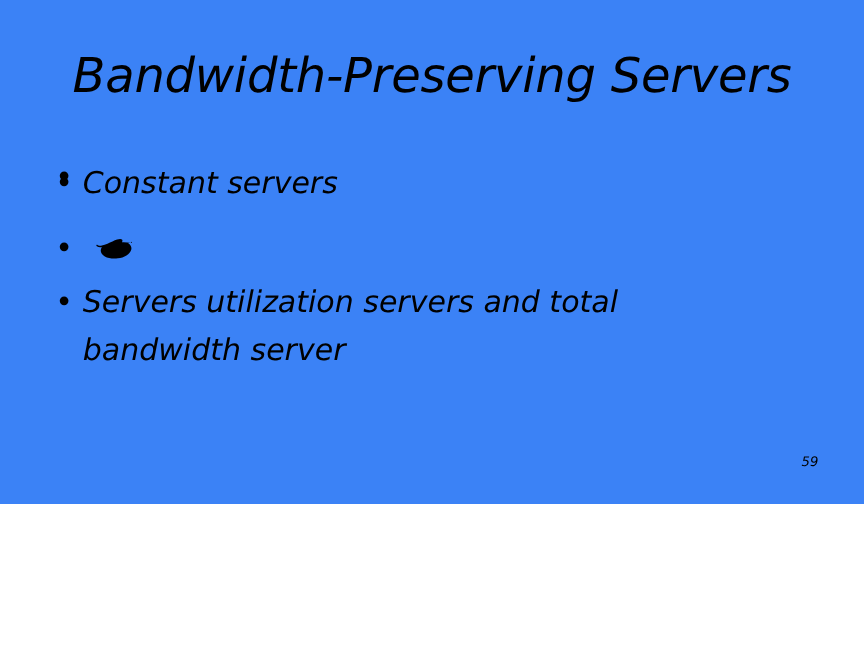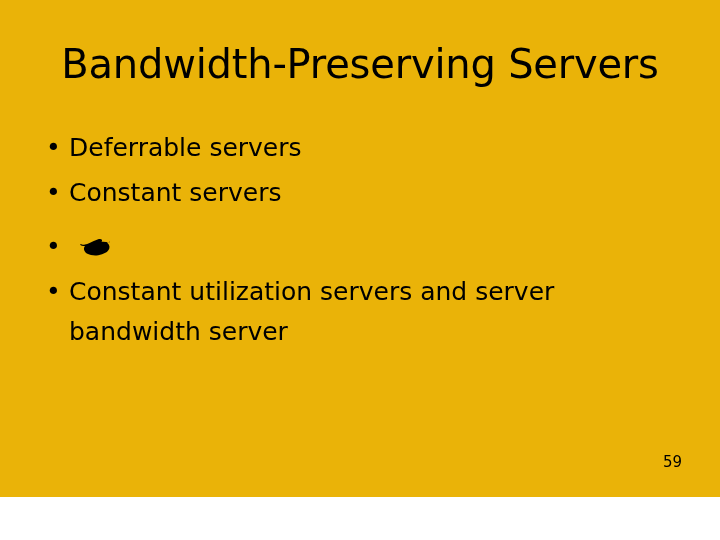--- a/index.html
+++ b/index.html
@@ -13,23 +13,24 @@
     height: 540px;
     overflow: hidden;
     font-family: "DejaVu Sans", "Liberation Sans", sans-serif;
     color: #000000;
     -webkit-font-smoothing: antialiased;
   }
 
   .slide {
     position: relative;
     width: 720px;
-    height: 497px;
-    background: #eab308;
+    height: 420px;
+    background: #3b82f6;
     box-sizing: border-box;
+    font-style: italic;
   }
 
   
   .slide-title {
     position: absolute;
     left: 40px;
     top: 40px;
     width: 640px;
     text-align: center;
     font-size: 40px;
@@ -96,55 +97,54 @@
     display: block;
     width: 32px;
     height: 22px;
   }
 
   
   .page-number {
     position: absolute;
     right: 38px;
     bottom: 26px;
-    font-size: 15px;
+    font-size: 11px;
     line-height: 18px;
     color: #000000;
     text-align: right;
   }
 </style>
 </head>
 <body>
 
 <div class="slide">
 
   <div class="slide-title">Bandwidth-Preserving Servers</div>
 
   <ul class="body-list">
 
     <li class="bullet-item">
       <span class="bullet-marker">•</span>
-      <span class="bullet-text">Deferrable servers</span>
     </li>
 
     <li class="bullet-item gap-small">
       <span class="bullet-marker">•</span>
       <span class="bullet-text">Constant servers</span>
     </li>
 
     <li class="bullet-item gap-before">
       <span class="bullet-marker">•</span>
       <span class="hand-icon"><svg viewBox="0 0 64 44" xmlns="http://www.w3.org/2000/svg">
           <path fill="#000000" d="M60.5 14.8c-5.6-1.1-11.0-1.3-15.4-1.1 1.0-1.4 1.3-2.9 0.6-4.0-1.1-1.8-4.2-2.0-8.6-0.6-4.6 1.5-10.3 4.6-16.0 7.0-3.2 1.4-6.3 2.5-9.2 3.0-1.5 0.3-2.9 0.4-4.1 0.3-1.5-0.1-2.6-0.5-3.3-1.0-0.8-0.5-1.5-0.3-1.8 0.3-0.3 0.6 0.0 1.3 0.8 1.8 1.3 0.9 3.2 1.4 5.4 1.5 1.0 0.0 2.0 0.0 3.0-0.1-1.3 1.6-2.0 3.5-2.0 5.6 0 5.9 5.5 10.7 14.0 12.6 4.4 1.0 9.5 1.2 14.6 0.5 5.2-0.7 10.2-2.4 14.3-4.9 4.2-2.6 7.0-5.9 7.9-9.4 0.6-2.4 0.3-4.8-0.9-6.9-1.0-1.8-2.5-3.3-4.3-4.4 1.6-0.1 3.2-0.1 4.7 0.1 0.9 0.1 1.5-0.3 1.6-1.0 0.1-0.6-0.4-1.2-1.3-1.3z"></path>
           <path fill="#000000" d="M39.0 16.4c-3.4 1.4-6.8 2.6-9.8 3.5 3.5 0.2 6.8 1.0 9.6 2.3 0.2-2.1 0.3-4.1 0.2-5.8z"></path>
         </svg></span>
     </li>
 
     <li class="bullet-item gap-small">
       <span class="bullet-marker">•</span>
-      <span class="bullet-text">Constant utilization servers and server bandwidth server</span>
+      <span class="bullet-text">Servers utilization servers and total bandwidth server</span>
     </li>
 
   </ul>
 
   <div class="page-number">59</div>
 
 </div>
 
 </body></html>

